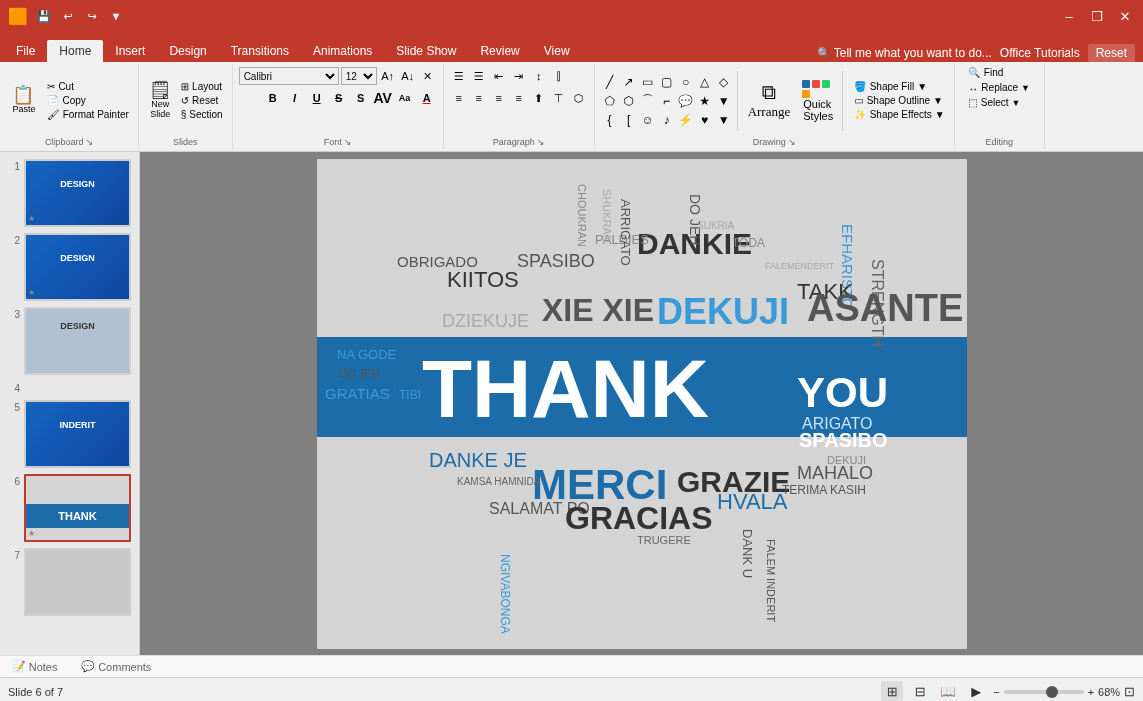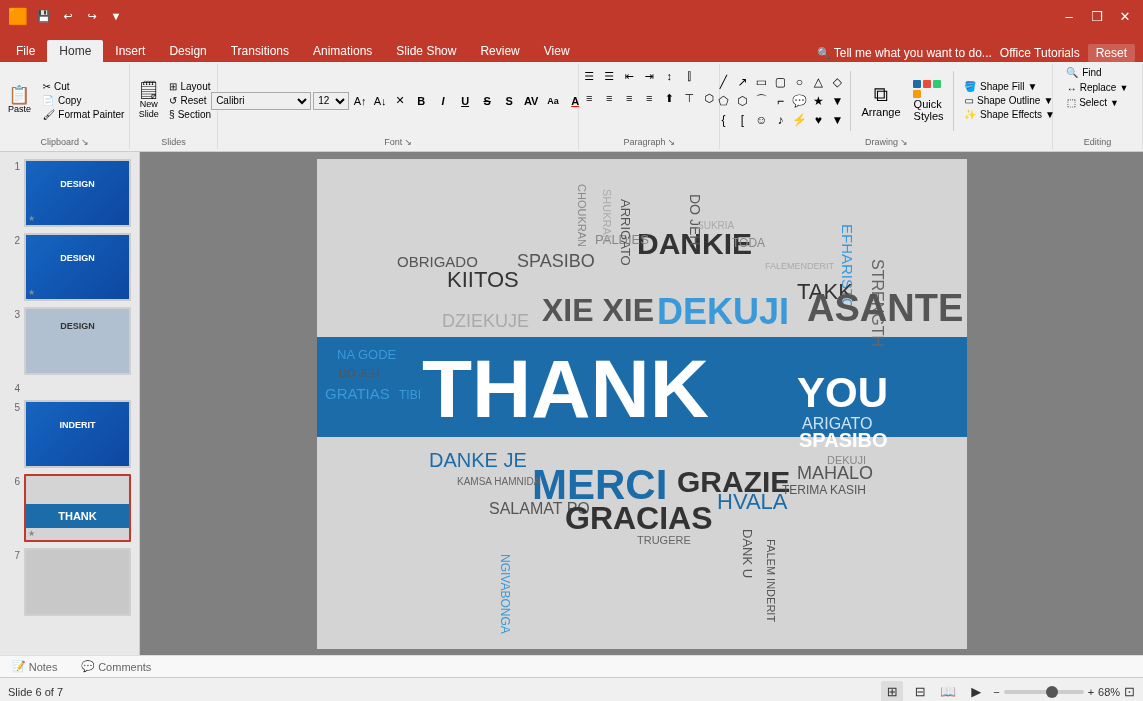--- a/index.html
+++ b/index.html
@@ -223,21 +223,21 @@
       display: flex;
       flex-direction: column;
       align-items: center;
       justify-content: center;
       padding: 2px 6px;
       cursor: pointer;
       border-radius: 2px;
       min-width: 44px;
     }
     .arrange-btn .icon { font-size: 20px; }
-    .arrange-btn .lbl { font-size: 11px; }
+    .arrange-btn .lbl { font-size: 13px; font-family: Liberation Serif, serif; }
 
     .drawing-right {
       display: flex;
       flex-direction: column;
       gap: 1px;
       margin-left: 4px;
     }
     .draw-sm-btn {
       font-size: 10px;
       cursor: pointer;
@@ -327,39 +327,39 @@
         <div class="ribbon-btn-sm">↺ <span>Reset</span></div>
         <div class="ribbon-btn-sm">§ <span>Section</span></div>
       </div>
     </div>
     <div class="ribbon-group-label">
       <span>Slides</span>
     </div>
   </div>
 
   <div class="ribbon-group font-group">
-    <div class="ribbon-group-content" style="flex-direction:row;align-items:center;">
+    <div class="ribbon-group-content" style="flex-direction:column;align-items:flex-end;">
       <div class="font-row">
         <select class="font-select">
           <option>Calibri</option>
         </select>
         <select class="font-size-select">
           <option>12</option>
         </select>
         <div class="font-btn">A↑</div>
         <div class="font-btn">A↓</div>
         <div class="font-btn">✕</div>
       </div>
       <div class="font-row">
         <div class="font-format-btn" style="font-weight:bold;">B</div>
         <div class="font-format-btn" style="font-style:italic;">I</div>
         <div class="font-format-btn" style="text-decoration:underline;">U</div>
         <div class="font-format-btn" style="text-decoration:line-through;">S</div>
         <div class="font-format-btn">S</div>
-        <div class="font-format-btn" style="font-size:11px;">AV</div>
+        <div class="font-format-btn" style="font-size:14px;">AV</div>
         <div class="font-format-btn" style="font-size:9px;">Aa</div>
         <div class="font-format-btn" style="text-decoration:underline;text-decoration-color:red;">A</div>
       </div>
     </div>
     <div class="ribbon-group-label">
       <span>Font</span>
       <span>↘</span>
     </div>
   </div>
 

